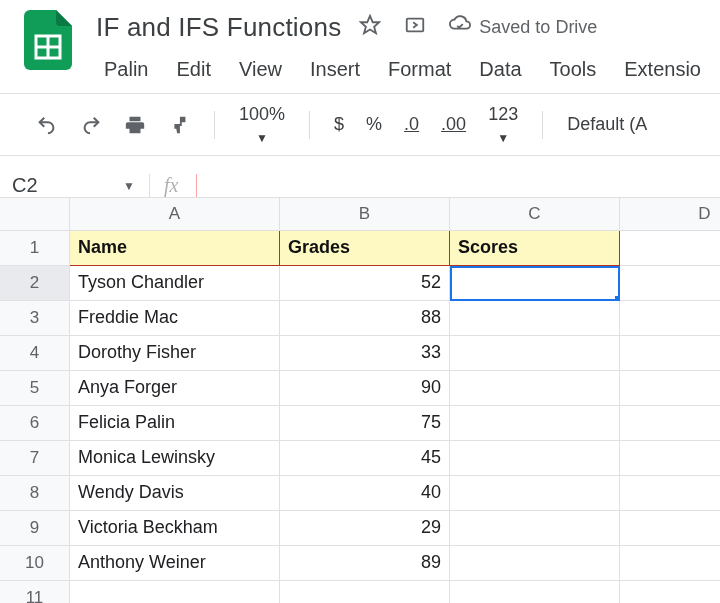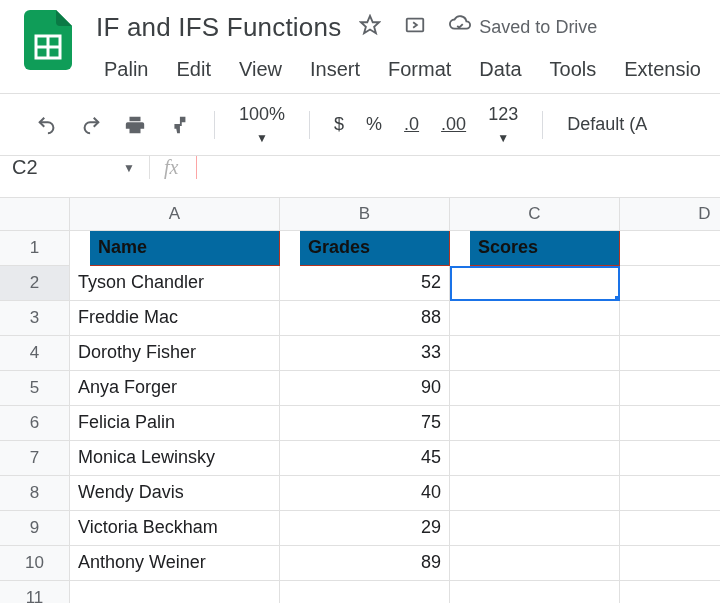--- a/index.html
+++ b/index.html
@@ -67,21 +67,21 @@
   }
   .toolbar-wrap .sep {
     width:1px; height:28px; background:#dadce0; margin:0 8px;
   }
   .tool { display:flex; align-items:center; gap:6px; padding:4px 6px; cursor:pointer;flex-direction:column;}
   .zoom { font-size:18px; color:#3c4043; white-space:nowrap; }
   .fmt { font-size:18px; color:#3c4043; padding:4px 6px; cursor:pointer;}
   
   .namefx {
     display:flex;
-    align-items:flex-start;
+    align-items:flex-end;
     height:42px;
     border-bottom:1px solid #e0e0e0;
   }
   .namebox {
     width:150px;
     display:flex;
     align-items:center;
     justify-content:space-between;
     padding:0 14px 0 12px;
     font-size:20px;
@@ -136,27 +136,26 @@
   .cell {
     border-right:1px solid #e0e0e0;
     border-bottom:1px solid #e0e0e0;
     padding:6px 8px;
     color:#202124;
     min-height:33px;
     white-space:nowrap;
     overflow:hidden;
   }
   .hdrcell {
-    background:#0369a1;
+    background:#fef9c3;
     color:#111;
     font-weight:700;
     border-right:1px solid #b5331f;
     border-bottom:1px solid #b5331f;
     padding:6px 8px;
-    margin-left:20px;
   }
   .num { text-align:right; }
   .selcell {
     position:relative;
     border:2px solid #1a73e8;
     padding:5px 7px;
   }
   .selhandle {
     position:absolute; right:-4px; bottom:-4px;
     width:7px; height:7px;

